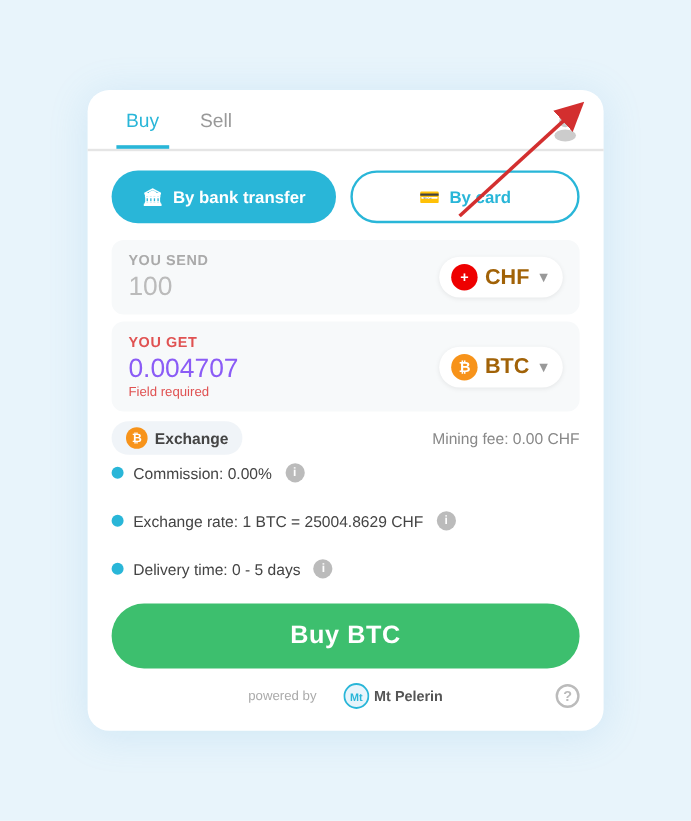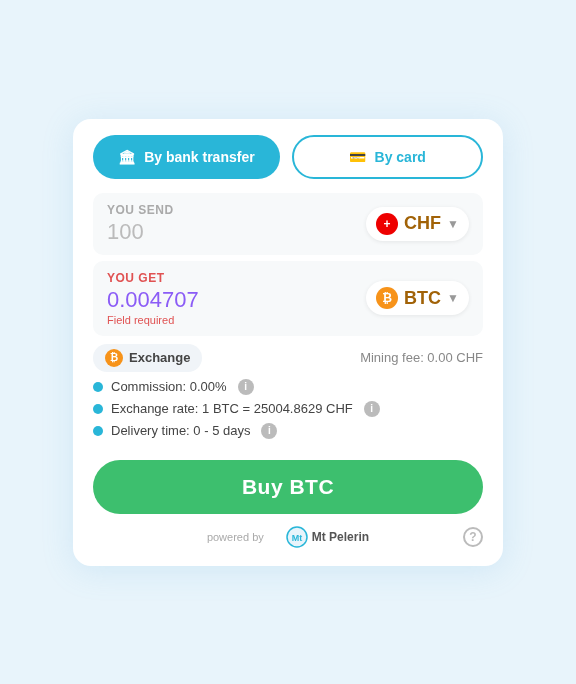--- a/index.html
+++ b/index.html
@@ -182,21 +182,21 @@
     }
     .mining-fee {
       font-size: 13px;
       color: #888;
       margin-left: auto;
     }
     
     .timeline {
       display: flex;
       flex-direction: column;
-      gap: 0;
+      gap: 18px;
       margin: 4px 20px 10px 20px;
     }
     .timeline-item {
       display: flex;
       align-items: center;
       gap: 8px;
       font-size: 13px;
       color: #444;
       padding: 3px 0;
     }
@@ -287,20 +287,45 @@
     }
     .tabs-container {
       position: relative;
     }
   </style>
 </head>
 <body>
 
 <div class="card">
   
+  <div class="tabs-container">
+    <div class="tabs">
+      <div class="tab active">
+        <span>Buy</span>
+      </div>
+      <div class="tab">
+        <span>Sell</span>
+      </div>
+      <div class="user-icon-wrap">
+        <svg width="28" height="28" viewBox="0 0 28 28">
+          <circle cx="14" cy="10" r="5" fill="#ccc"></circle>
+          <ellipse cx="14" cy="22" rx="9" ry="5" fill="#ccc"></ellipse>
+        </svg>
+      </div>
+    </div>
+
+    <svg class="arrow-svg" viewBox="0 0 180 120">
+      <defs>
+        <marker id="arrowhead" markerWidth="8" markerHeight="8" refX="4" refY="4" orient="auto">
+          <polygon points="0 0, 8 4, 0 8" fill="#d32f2f"></polygon>
+        </marker>
+      </defs>
+      <path d="M 60 105 L 155 18" stroke="#d32f2f" stroke-width="3" fill="none" marker-end="url(#arrowhead)"></path>
+    </svg>
+  </div>
 
   
   <div class="payment-row">
     <button class="btn-bank">
       <span>🏛</span>
       <span>By bank transfer</span>
     </button>
     <button class="btn-card">
       <span>💳</span>
       <span>By card</span>

